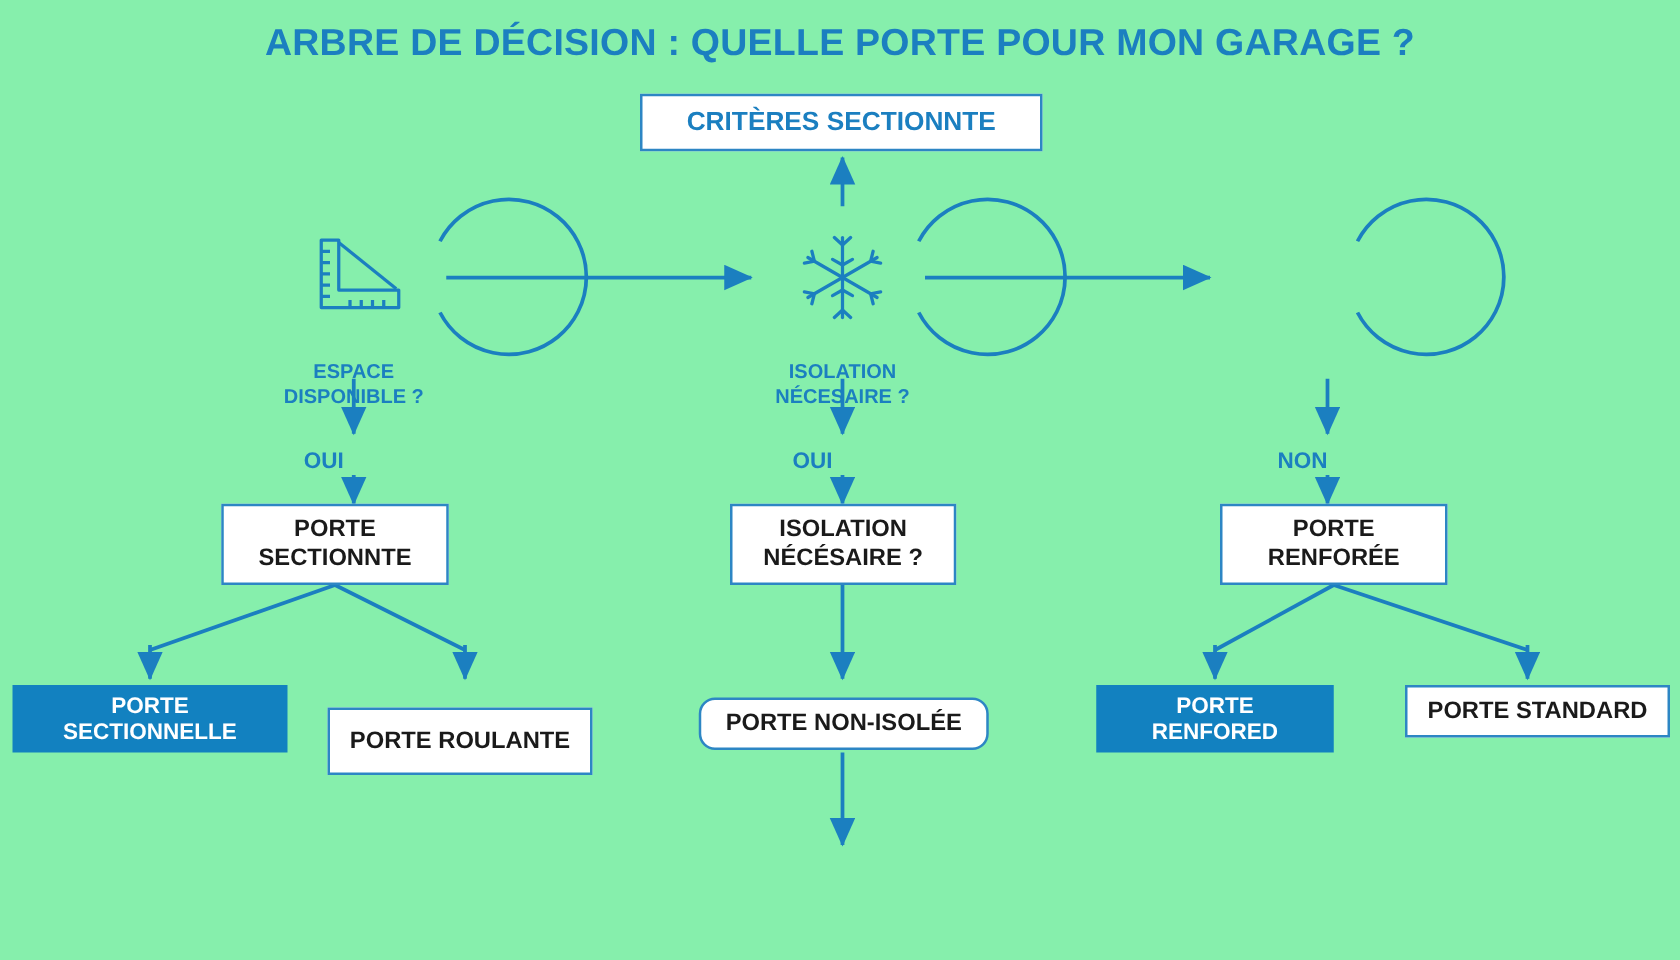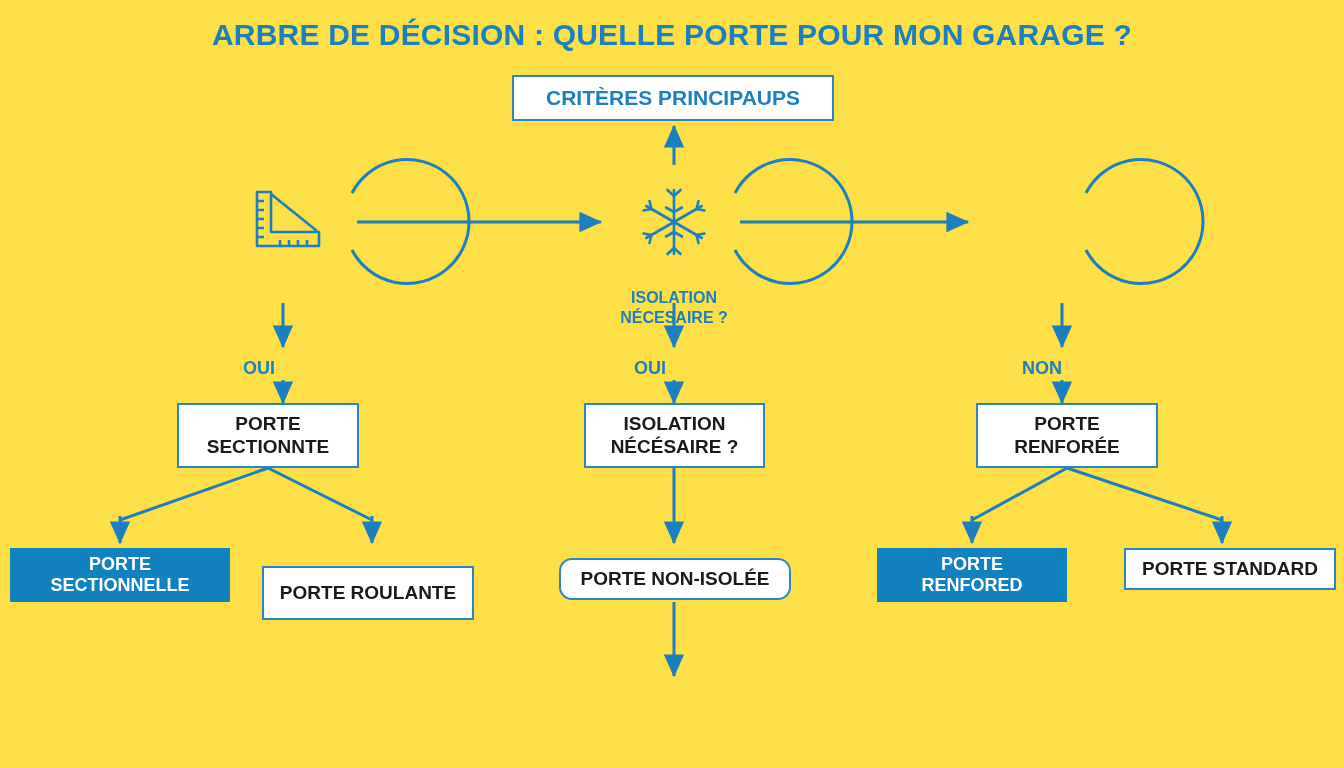--- a/index.html
+++ b/index.html
@@ -4,21 +4,21 @@
 <style>
   html, body {
     margin: 0;
     padding: 0;
     background: #ffffff;
   }
   #canvas {
     position: relative;
     width: 1344px;
     height: 768px;
-    background: #fde047;
+    background: #86efac;
     font-family: "Liberation Sans", sans-serif;
     overflow: hidden;
   }
   #svg-layer {
     position: absolute;
     left: 0; top: 0;
     width: 1344px;
     height: 768px;
     pointer-events: none;
   }
@@ -142,33 +142,35 @@
 
       <polyline points="1067,468 972,520"></polyline>
       <line x1="972" y1="516" x2="972" y2="543" marker-end="url(#arrowblue)"></line>
       <polyline points="1067,468 1222,520"></polyline>
       <line x1="1222" y1="516" x2="1222" y2="543" marker-end="url(#arrowblue)"></line>
     </g>
   </svg>
 
   <div class="title">ARBRE DE DÉCISION : QUELLE PORTE POUR MON GARAGE ?</div>
 
-  <div class="box box-outline-blue" style="left:512px; top:75px; width:322px; height:46px; font-size:21px;">CRITÈRES PRINCIPAUPS</div>
+  <div class="box box-outline-blue" style="left:512px; top:75px; width:322px; height:46px; font-size:21px;">CRITÈRES SECTIONNTE</div>
 
   <div class="circle-node" style="left:223px; top:162px;">
     <div class="circle-icon-wrap">
       <svg viewBox="0 0 120 120" width="120" height="120" xmlns="http://www.w3.org/2000/svg">
         <g stroke="#1b7fc0" stroke-width="2.6" fill="none" stroke-linejoin="round">
           <path d="M34,30 L34,84 L96,84 L96,70 L48,70 L48,30 Z"></path>
           <path d="M48,32 L94,69"></path>
           <path d="M34,39 L41,39 M34,48 L41,48 M34,57 L41,57 M34,66 L41,66 M34,75 L41,75"></path>
           <path d="M57,78 L57,84 M66,78 L66,84 M75,78 L75,84 M84,78 L84,84"></path>
         </g>
       </svg>
     </div>
+    <div class="node-label">ESPACE
+DISPONIBLE ?</div>
   </div>
 
   <div class="circle-node" style="left:614px; top:162px;">
     <div class="circle-icon-wrap">
       <svg viewBox="0 0 120 120" width="120" height="120" xmlns="http://www.w3.org/2000/svg">
         <g stroke="#1b7fc0" stroke-width="2.6" fill="none" stroke-linecap="round">
           <line x1="60" y1="28" x2="60" y2="92"></line>
           <line x1="32.3" y1="44" x2="87.7" y2="76"></line>
           <line x1="32.3" y1="76" x2="87.7" y2="44"></line>
           <path d="M60,34 L53.5,28 M60,34 L66.5,28 M60,86 L53.5,92 M60,86 L66.5,92"></path>

